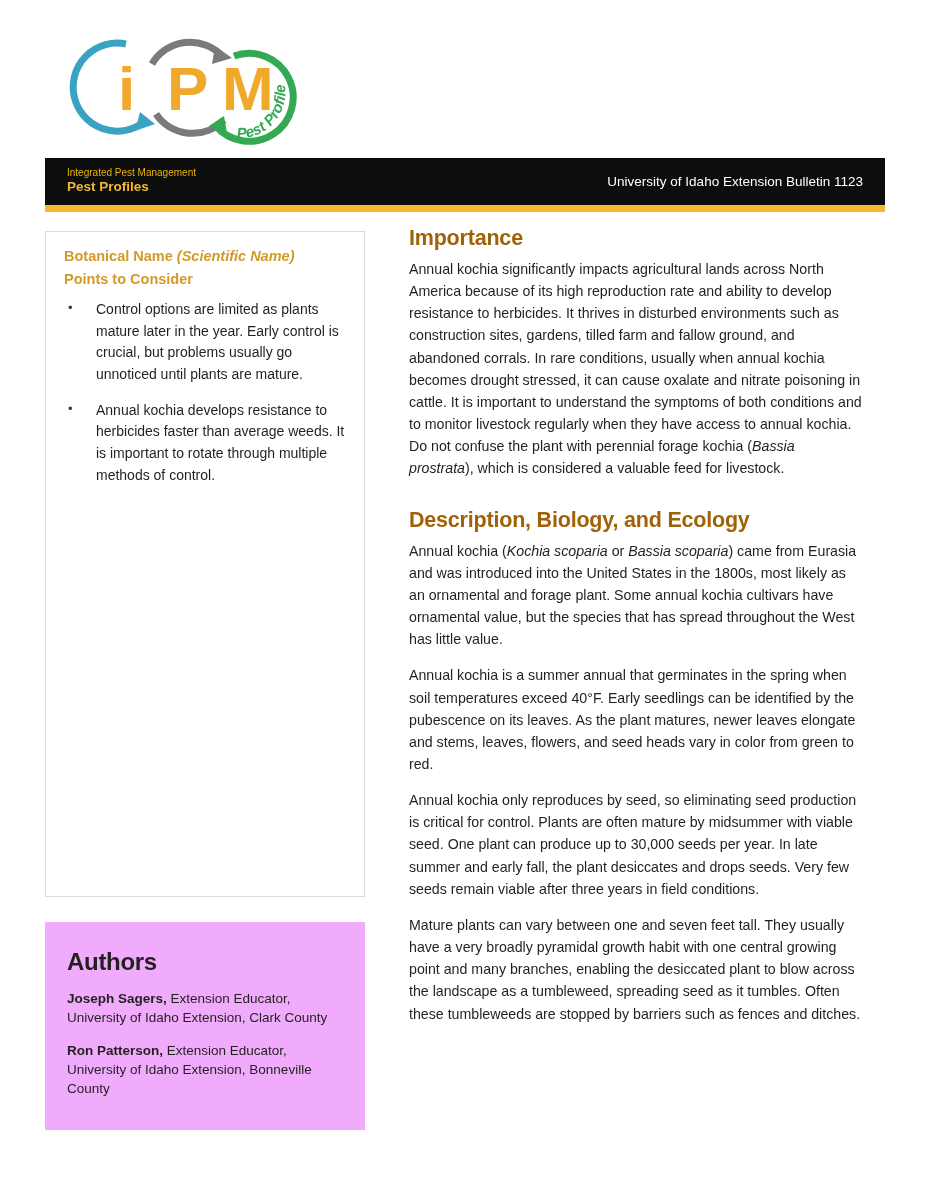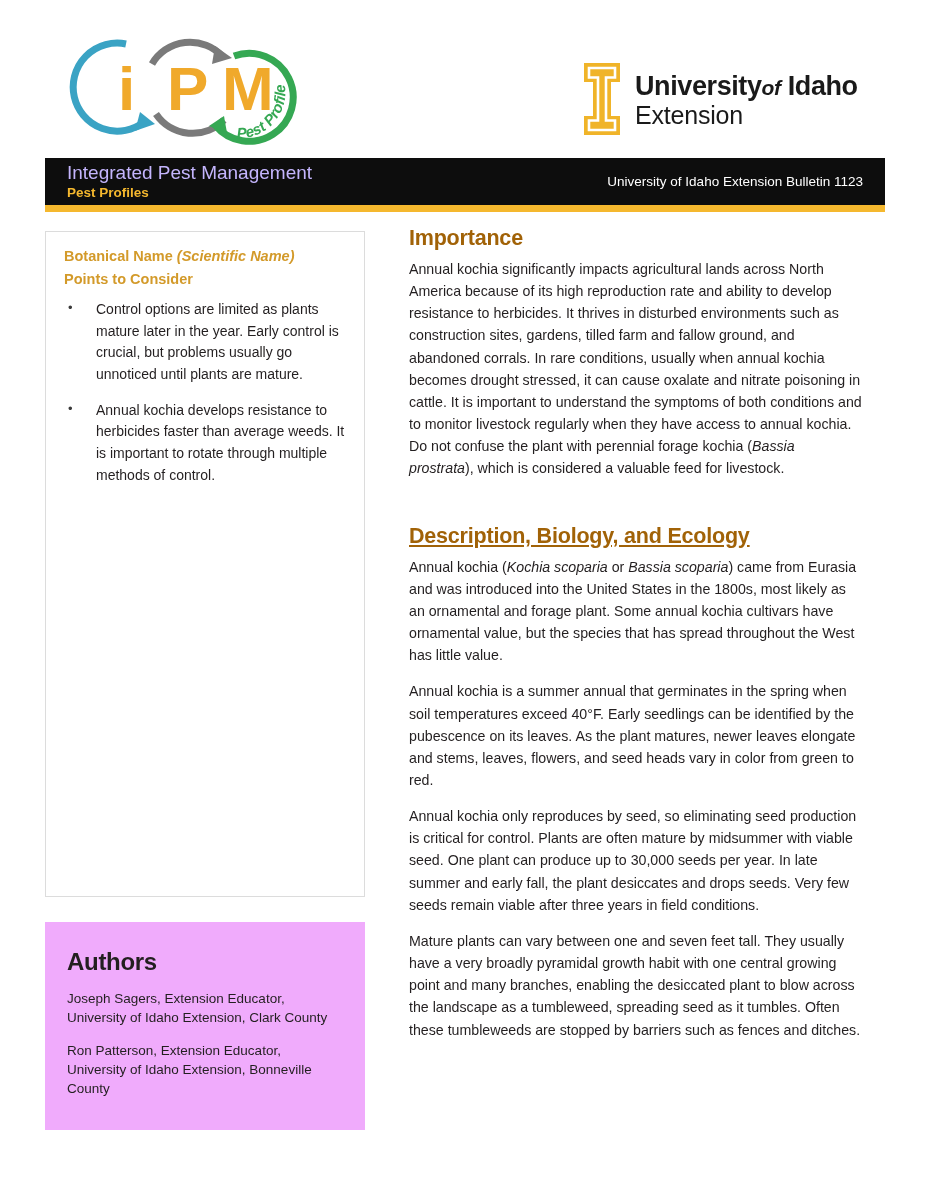--- a/index.html
+++ b/index.html
@@ -77,22 +77,22 @@
     display: flex;
     align-items: center;
     justify-content: space-between;
     padding: 0 22px 0 22px;
     box-sizing: border-box;
   }
   .banner-left {
     line-height: 1.25;
   }
   .banner-title {
-    color: #c4b5fd;
-    font-size: 19px;
+    color: #eab308;
+    font-size: 10px;
   }
   .banner-sub {
     color: #f5b82e;
     font-size: 13.5px;
     font-weight: bold;
   }
   .banner-right {
     color: #ffffff;
     font-size: 13.5px;
   }
@@ -187,41 +187,40 @@
     font-weight: bold;
     margin: 0 0 14px 0;
     letter-spacing: -0.3px;
   }
   .author {
     font-size: 13.5px;
     line-height: 1.4;
     margin-bottom: 14px;
   }
   .author:last-child { margin-bottom: 0; }
-  .author b { font-weight: normal; }
+  .author b { font-weight: bold; }
 
   
   h1.doc-title {
     font-size: 31px;
     line-height: 1.16;
     font-weight: bold;
     margin: 0 0 22px 0;
     letter-spacing: -0.4px;
     color: #231f20;
   }
   h2.sec {
     font-size: 21.5px;
     font-weight: bold;
     margin: 0 0 7px 0;
     letter-spacing: -0.2px;
     color: #a16207;
   }
   h2.sec.spaced {
-    margin-top: 44px;
-    text-decoration: underline;
+    margin-top: 28px;
   }
   p.body {
     font-size: 14.2px;
     line-height: 1.56;
     margin: 0 0 14px 0;
     color: #231f20;
   }
   p.body:last-child { margin-bottom: 0; }
   p.body i { font-style: italic; }
 </style>
@@ -249,32 +248,20 @@
 
       <defs>
         <path id="tagarc" d="M183 110 A46 46 0 0 0 233 58"></path>
       </defs>
       <text font-family="'Liberation Sans', sans-serif" font-size="15" font-weight="bold" font-style="italic" fill="#35a853">
         <textPath href="#tagarc" startOffset="2">Pest Profiles</textPath>
       </text>
     </svg>
   </div>
 
-  <div class="uidaho-logo">
-    <svg class="ui-i-block" viewBox="0 0 38 74" xmlns="http://www.w3.org/2000/svg">
-      <path d="M2 2 H36 V19 H27 V55 H36 V72 H2 V55 H11 V19 H2 Z" fill="#f0b429" stroke="#f0b429" stroke-width="2"></path>
-      <path d="M6 6 H32 V15.5 H23 V58.5 H32 V68 H6 V58.5 H15 V15.5 H6 Z" fill="none" stroke="#ffffff" stroke-width="2.6"></path>
-    </svg>
-    <div class="ui-words">
-      <div class="ui-line1">
-        <span>University</span><span class="ui-of">of</span> <span>Idaho</span>
-      </div>
-      <div class="ui-line2">Extension</div>
-    </div>
-  </div>
 </div>
 
 <div class="banner">
   <div class="banner-left">
     <div class="banner-title">Integrated Pest Management</div>
     <div class="banner-sub">Pest Profiles</div>
   </div>
   <div class="banner-right">University of Idaho Extension Bulletin 1123</div>
 </div>
 <div class="gold-bar"></div>

